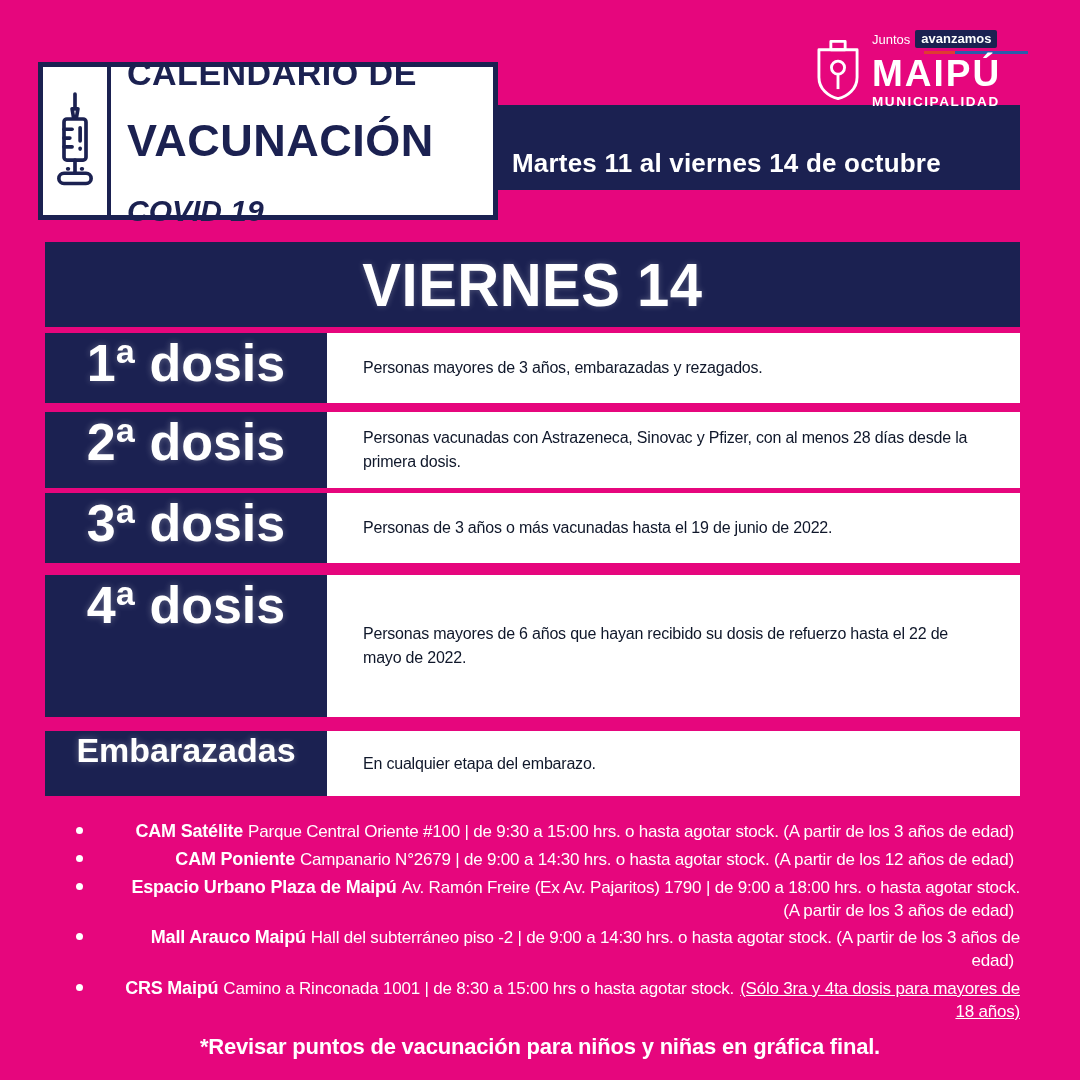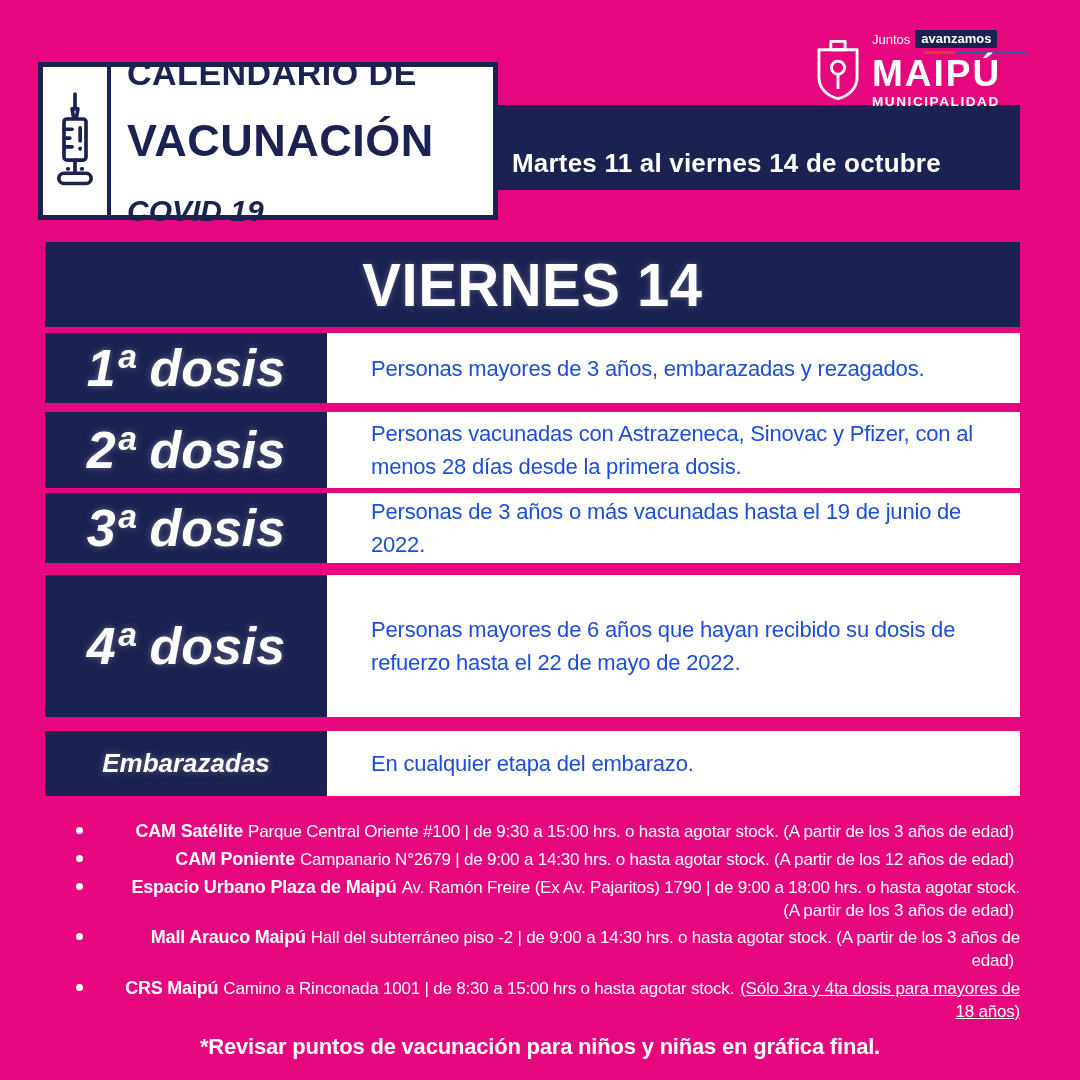--- a/index.html
+++ b/index.html
@@ -56,39 +56,39 @@
     background:#1B2151;display:flex;align-items:center;justify-content:center;
   }
   .banner span{
     color:#fff;font-weight:bold;font-size:58px;letter-spacing:0.5px;
     transform:scaleY(1.05);text-shadow:0 0 6px rgba(255,255,255,0.25);
   }
   
   .row{position:absolute;left:45px;width:975px;display:flex;}
   .row-label{
     width:282px;flex:0 0 282px;background:#1B2151;
-    display:flex;align-items:center;justify-content:center;font-style:italic;
+    display:flex;justify-content:center;
   }
   .row-label span{
     color:#fff;font-weight:bold;font-size:52px;
     text-shadow:0 0 7px rgba(255,255,255,0.3);
   }
   .row-content{
     flex:1;background:#fff;display:flex;align-items:center;
     padding:0 30px 0 28px;box-sizing:border-box;
   }
   .row-content p{
-    margin:16px;color:#1d4ed8;font-size:22px;line-height:1.5;letter-spacing:-0.2px;
+    margin:8px;color:#0f172a;font-size:16px;line-height:1.5;letter-spacing:-0.2px;
   }
   .row-1{top:333px;height:70px;}
   .row-2{top:412px;height:76px;}
   .row-3{top:493px;height:70px;}
   .row-4{top:575px;height:142px;}
   .row-5{top:731px;height:65px;}
-  .row-5 .row-label span{font-size:26px;}
+  .row-5 .row-label span{font-size:34px;}
   
   .locations{
     position:absolute;left:68px;top:820px;width:952px;
     list-style:none;margin:0;padding:0;
   }
   .loc{
     position:relative;padding-left:44px;margin-bottom:4px;
     color:#fff;font-size:17px;line-height:1.33;letter-spacing:-0.2px;text-align:right;
   }
   .bullet{

